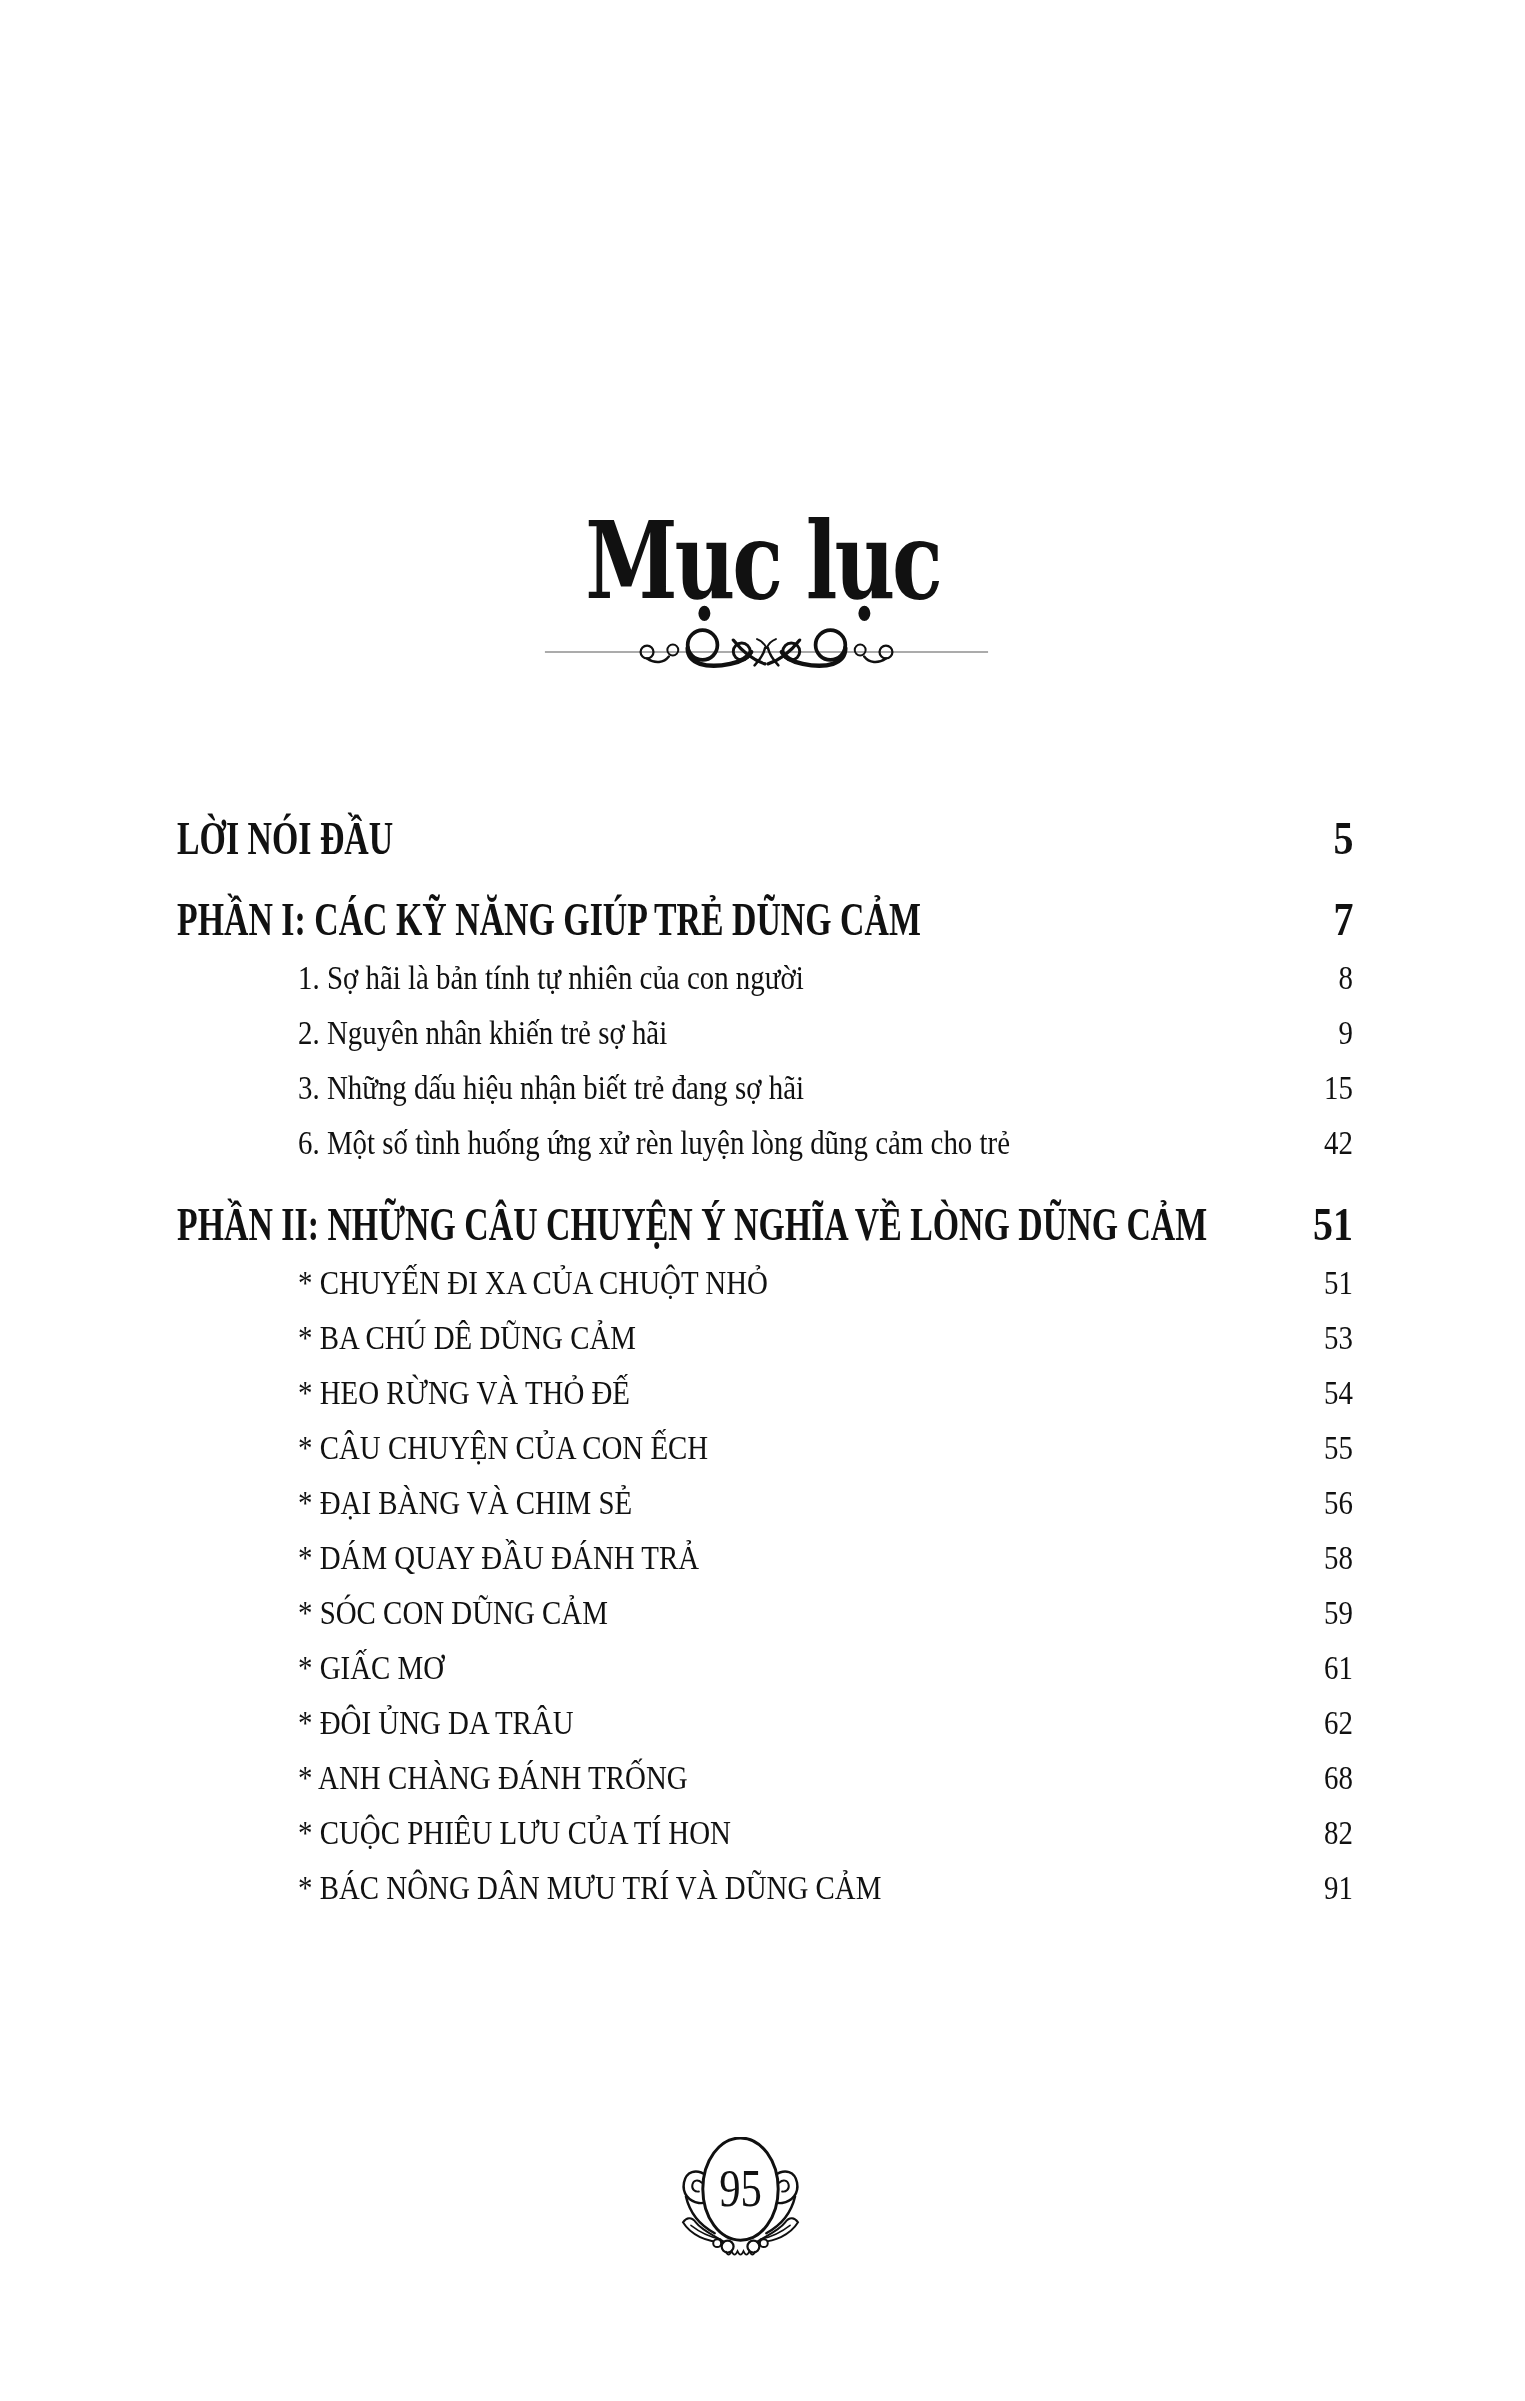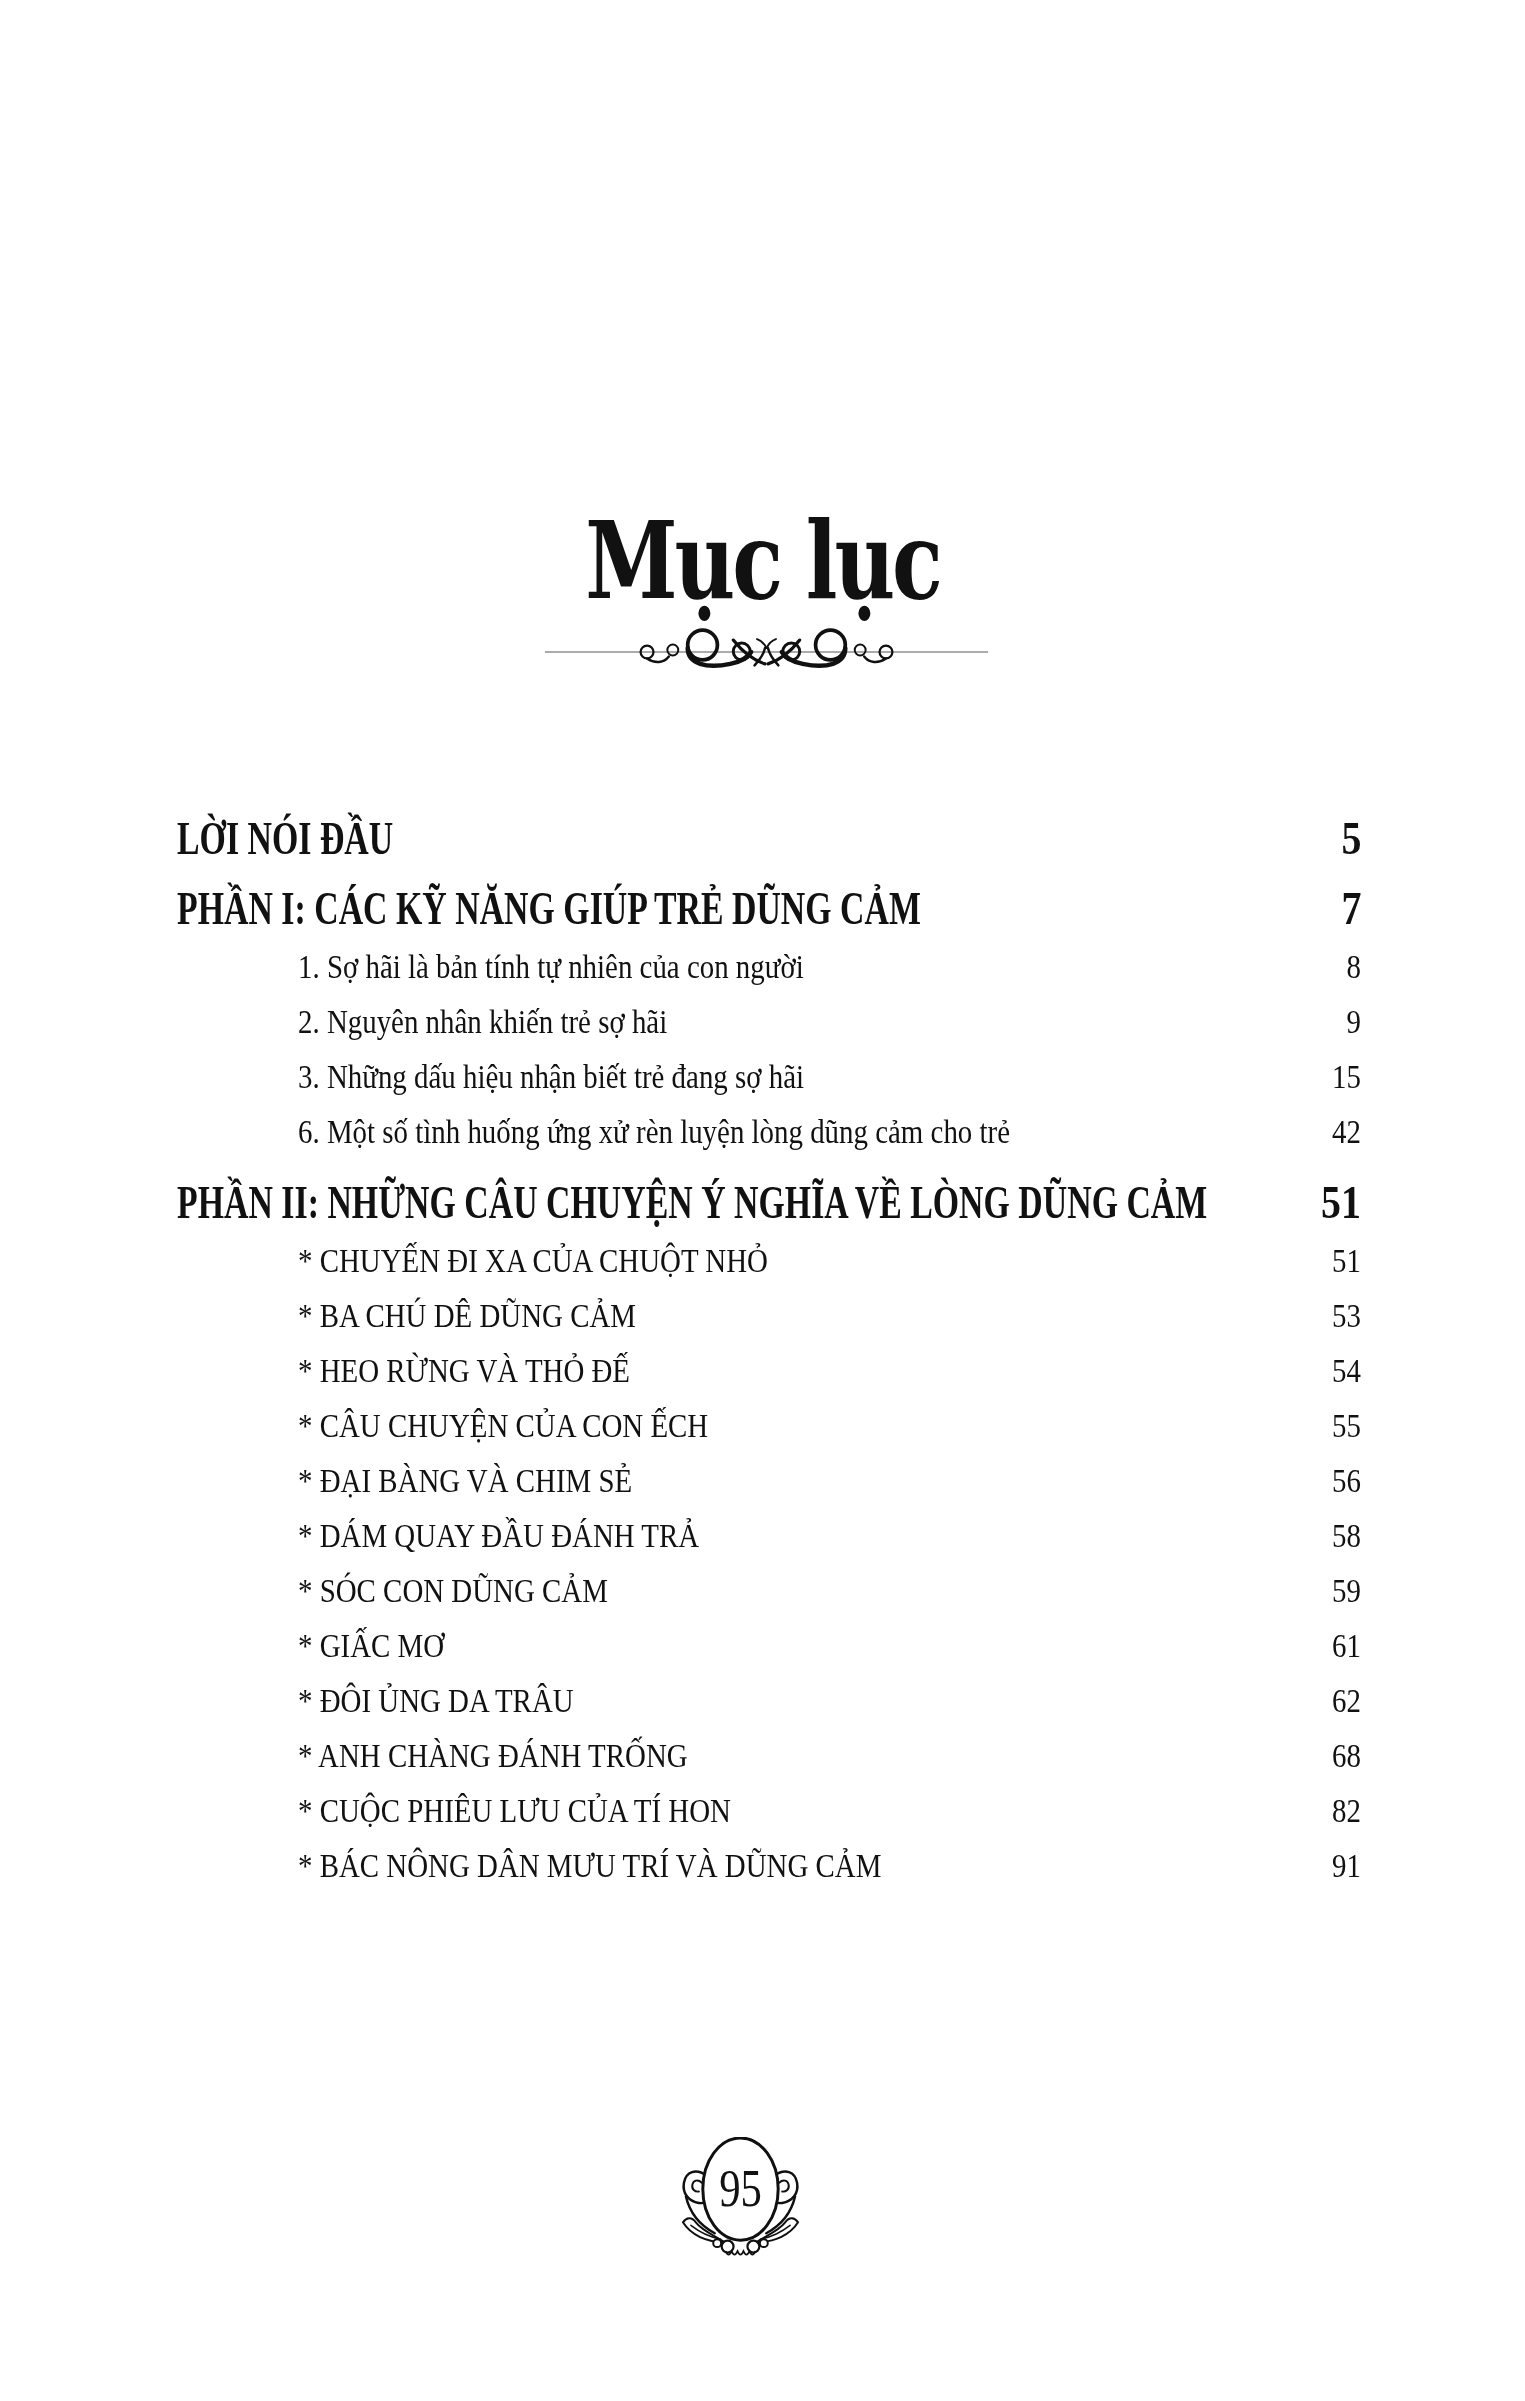--- a/index.html
+++ b/index.html
@@ -40,21 +40,21 @@
     top:628px;
     width:461px;
     height:50px;
   }
   .divider .ink{stroke:var(--ornament);}
   .divider .grayline{stroke:var(--divider);}
   
   .toc{
     position:absolute;
     left:177px;
-    right:164px;
+    right:172px;
     top:810px;
   }
   .toc-row{
     position:relative;
     height:55px;
     display:flex;
     align-items:center;
   }
   .toc-row .label{
     white-space:nowrap;
@@ -65,21 +65,21 @@
     position:absolute;
     right:0;
     top:50%;
     transform:translateY(-50%) scaleX(0.85);
     transform-origin:right center;
     white-space:nowrap;
   }
   .toc-row.heading{
     font-size:47px;
     font-weight:bold;
-    margin-top:15px;
+    margin-top:26px;
     margin-bottom:4px;
   }
   .toc-row.heading .label{transform:scaleX(0.72);}
   .toc-row.heading:first-child{margin-top:0;}
   .toc-row.item{
     font-size:34px;
     font-weight:normal;
   }
   .toc-row.item .label{margin-left:121px;}
   

